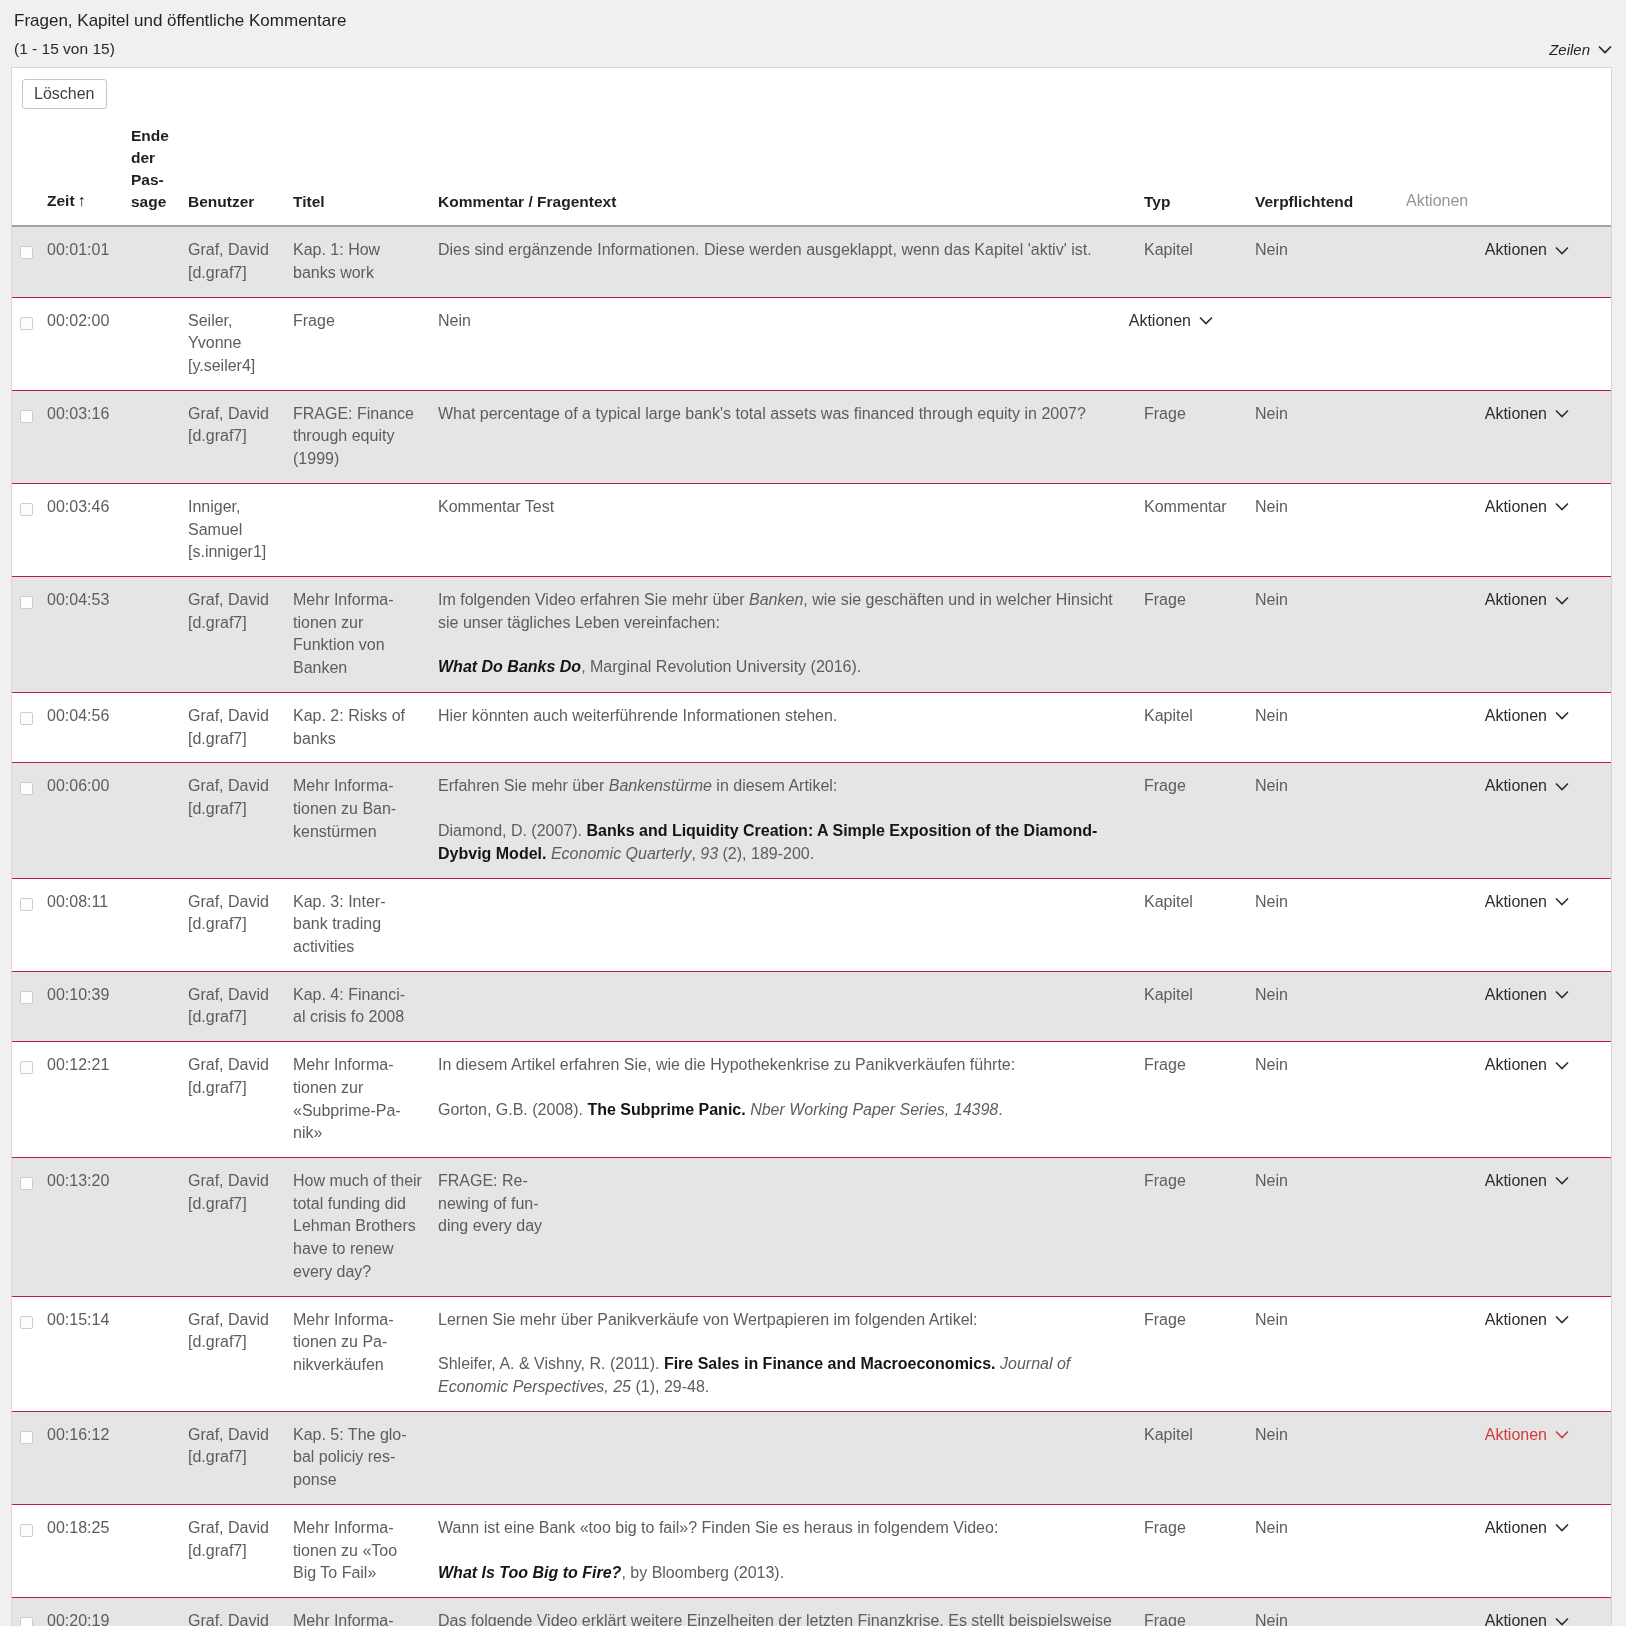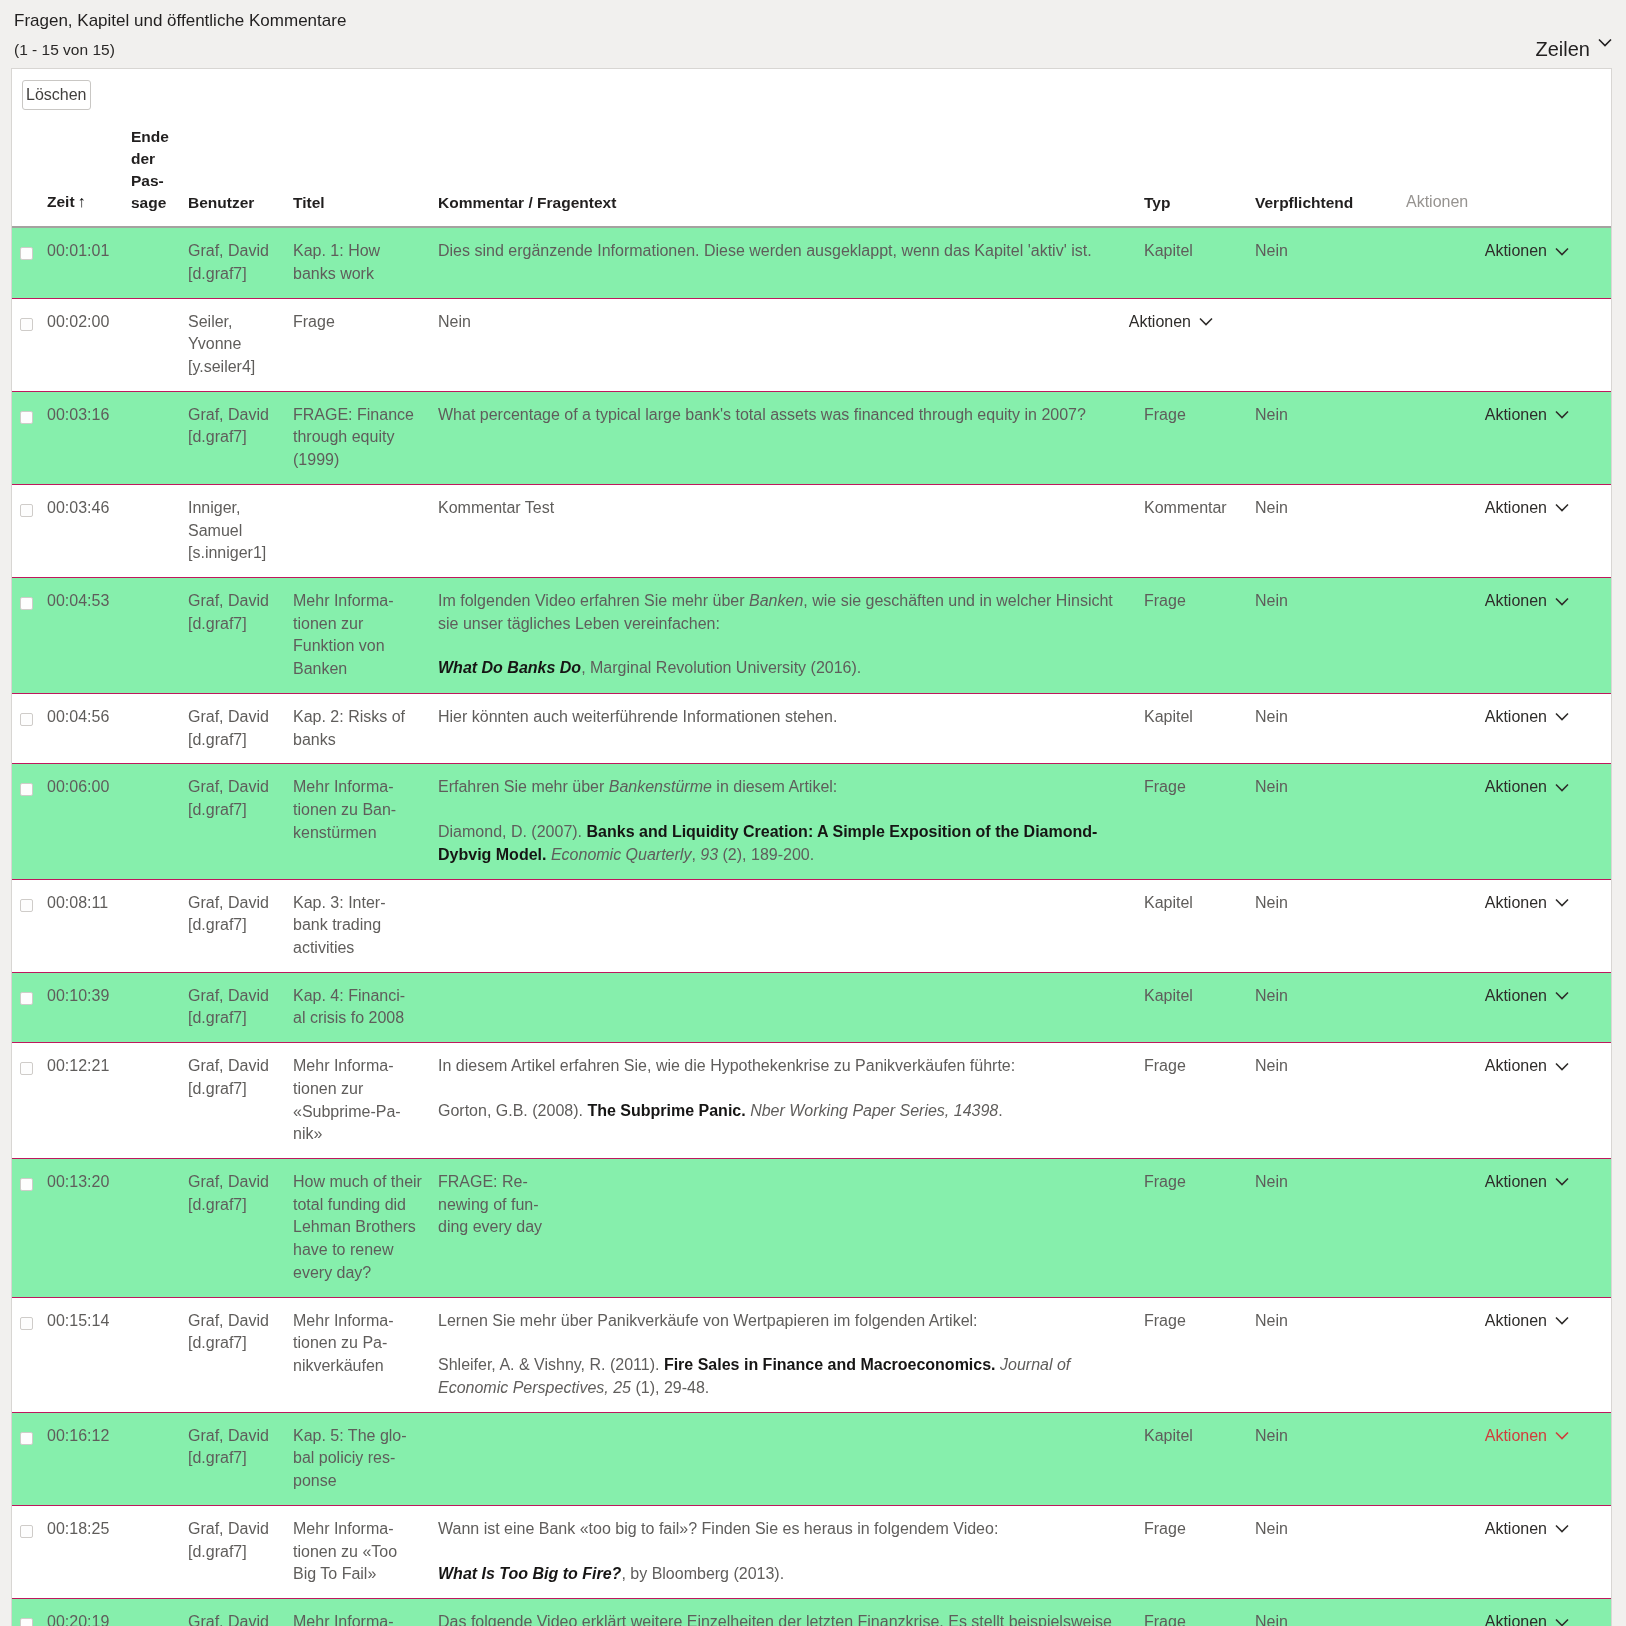--- a/index.html
+++ b/index.html
@@ -11,59 +11,60 @@
     background: #f1f0ee;
     color: #5f5d5b;
   }
 
   
   .page-head { padding: 9px 14px 0 14px; }
   .page-title { font-size: 17px; color: #211f1f; }
   .head-row2 { display: flex; justify-content: space-between; align-items: center; margin-top: 5px; }
   .range-label { font-size: 15.5px; color: #2a2827; }
   .rows-dropdown {
-    display: inline-flex; gap: 8px;
-    font-size: 20px; color: #211f1f; cursor: pointer; background: none; border: none;
+    display: inline-flex; align-items: center; gap: 8px;
+    font-size: 15px; color: #211f1f; cursor: pointer; background: none; border: none;
     font-family: inherit;
+    font-style: italic;
   }
 
   
   .panel {
     margin: 7px 14px 0 11px;
     width: 1601px;
     min-height: 1560px;
     background: #ffffff;
     border: 1px solid #d8d6d3;
   }
   .toolbar { padding: 11px 0 4px 10px; }
   .delete-button {
     font-family: inherit; font-size: 16px; color: #413f3d;
     background: #fff; border: 1px solid #c9c7c4; border-radius: 3px;
-    padding: 5px 3px; cursor: pointer;
+    padding: 5px 11px; cursor: pointer;
   }
 
   
   .grid {
     display: grid;
     grid-template-columns: 35px 84px 57px 105px 145px 1fr 111px 151px 205px;
   }
   .cell { padding: 12px 12px 12px 0; }
   .pre { white-space: pre-line; }
 
   
   .thead { align-items: end; border-bottom: 2px solid #a5a2a0; }
   .thead .cell { }
   .hc { font-weight: 700; color: #211f1f; font-size: 15.5px; }
   .hc.gray { color: #969390; font-weight: 400; font-size: 16px; }
   .sort-arrow { font-weight: 700; color: #111; margin-left: 3px; font-size: 16px; }
 
   
   .row { border-top: 1px solid #be185d; }
   .row:first-child { border-top: none; }
-  .row.alt { background: #86efac; }
+  .row.alt { background: #e5e5e5; }
   .c-check { padding-left: 8px; padding-top: 16px; }
   .checkbox {
     display: inline-block; width: 13px; height: 13px;
     border: 1px solid #cfccc9; border-radius: 2px; background: #fdfdfd; cursor: pointer;
   }
   .c-comment p { margin: 0; }
   .c-comment p + p { margin-top: 22px; }
   .rb { color: #161514; font-weight: 700; }
   .ri { font-style: italic; }
   .rd { color: #161514; }

